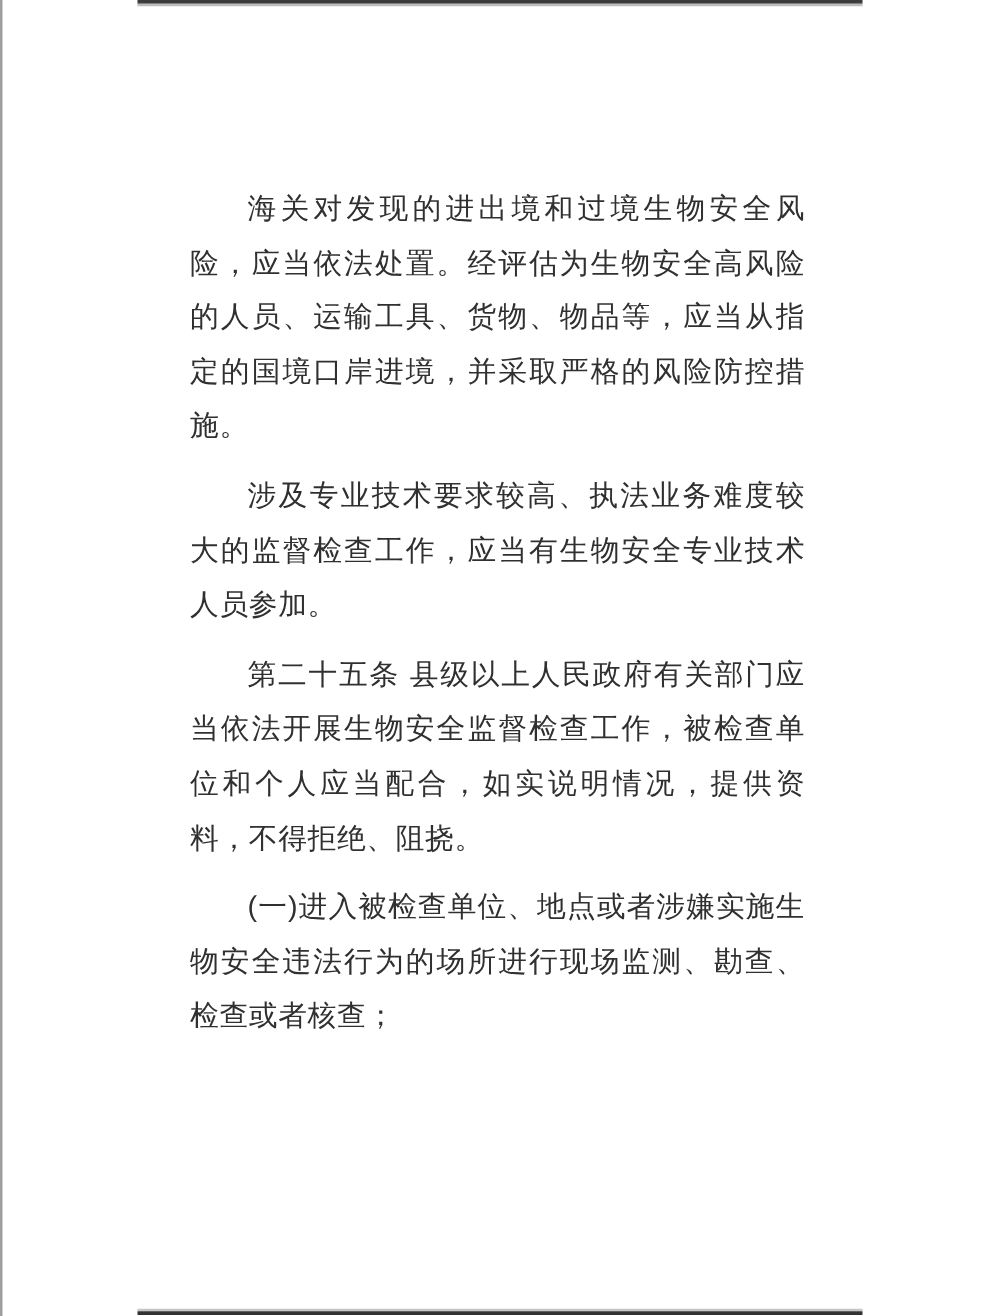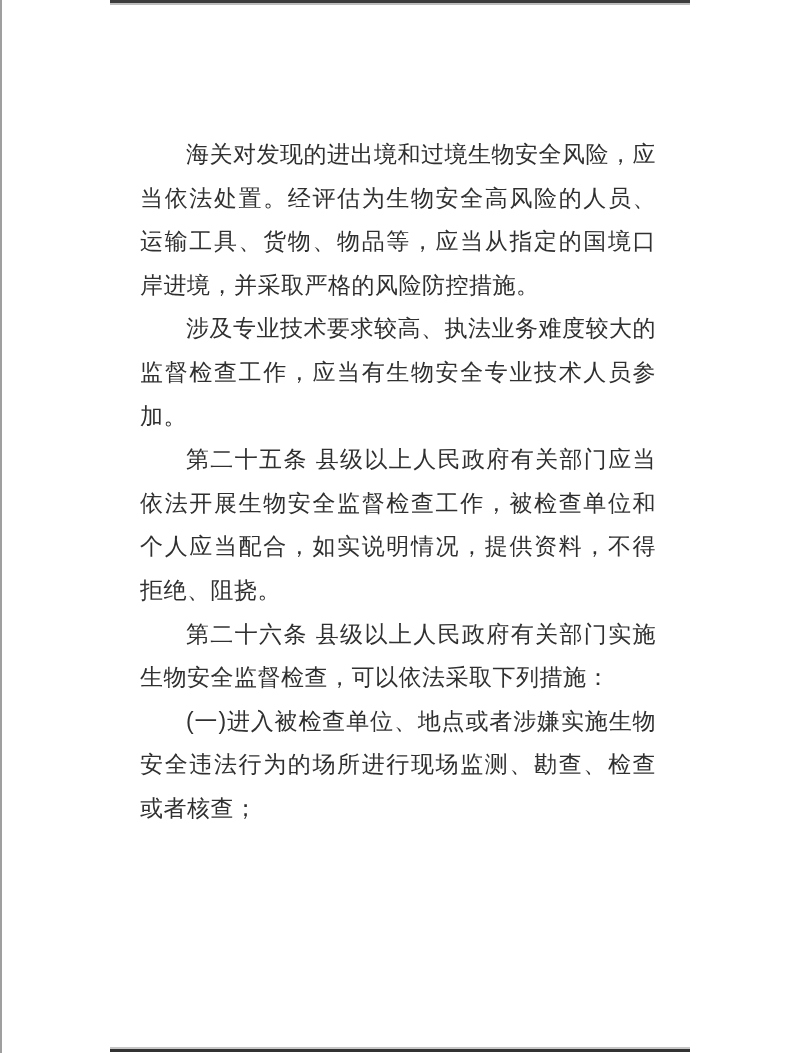--- a/index.html
+++ b/index.html
@@ -62,21 +62,21 @@
     left: 140px;
     top: 133px;
     width: 516px;
     font-size: 23px;
     line-height: 43.6px;
     color: #303030;
     text-align: justify;
     letter-spacing: 0.5px;
   }
   .page-text p {
-    margin: 0;
+    margin: 12px;
     padding: 0;
     text-indent: 2em;
   }
 </style>
 </head>
 <body>
 
 <div class="viewport">
 
   <div class="left-border"></div>
@@ -88,21 +88,20 @@
 
   <div class="page-text">
 
       <p>海关对发现的进出境和过境生物安全风险，应当依法处置。经评估为生物安全高风险的人员、运输工具、货物、物品等，应当从指定的国境口岸进境，并采取严格的风险防控措施。</p>
 
 
       <p>涉及专业技术要求较高、执法业务难度较大的监督检查工作，应当有生物安全专业技术人员参加。</p>
 
       <p>第二十五条 县级以上人民政府有关部门应当依法开展生物安全监督检查工作，被检查单位和个人应当配合，如实说明情况，提供资料，不得拒绝、阻挠。</p>
 
-      <p>第二十六条 县级以上人民政府有关部门实施生物安全监督检查，可以依法采取下列措施：</p>
 
       <p>(一)进入被检查单位、地点或者涉嫌实施生物安全违法行为的场所进行现场监测、勘查、检查或者核查；</p>
 
     </div>
 
   <div class="page-edge-bottom">
     <div class="edge-light"></div>
     <div class="edge-dark"></div>
   </div>
 

